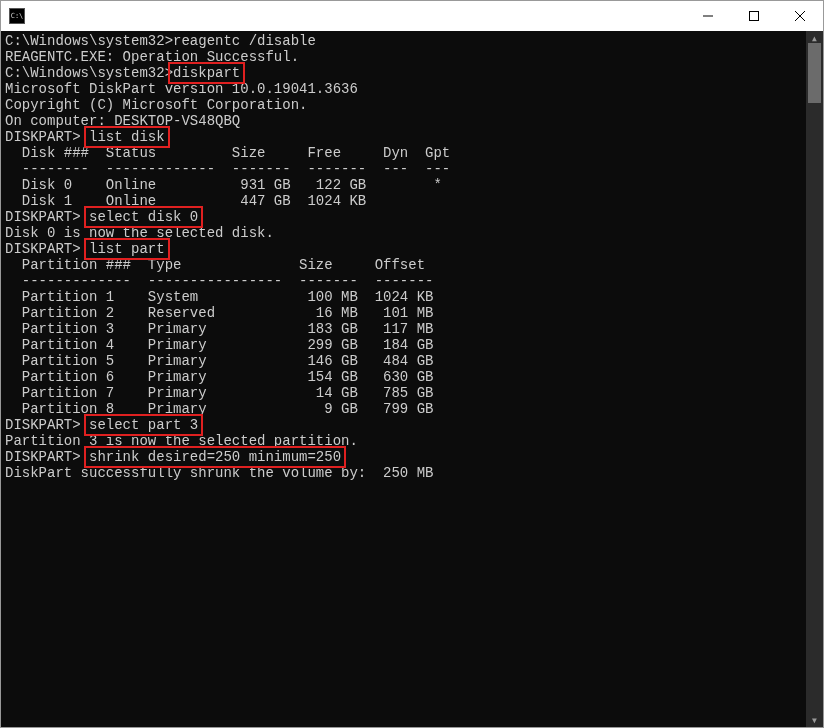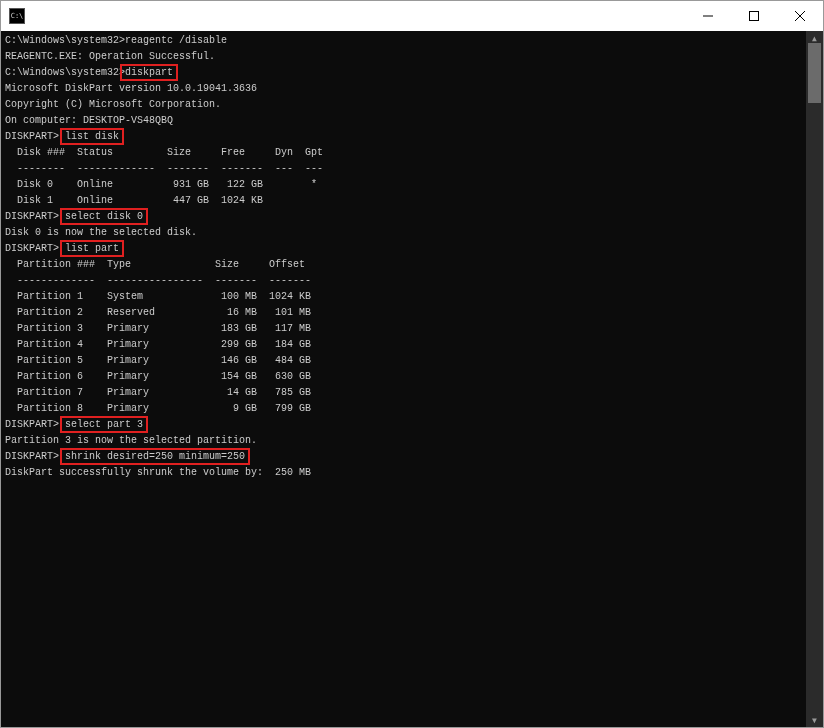--- a/index.html
+++ b/index.html
@@ -64,21 +64,21 @@
       position: relative;
       flex: 1;
       display: flex;
       overflow: hidden;
     }
     .terminal {
       flex: 1;
       background: #0c0c0c;
       color: #cccccc;
       font-family: Consolas, "Courier New", monospace;
-      font-size: 10px;
+      font-size: 14px;
       line-height: 16px;
       padding: 2px 4px;
       white-space: pre;
       overflow: hidden;
       position: relative;
     }
     .scrollbar {
       width: 17px;
       background: #2b2b2b;
       position: relative;

